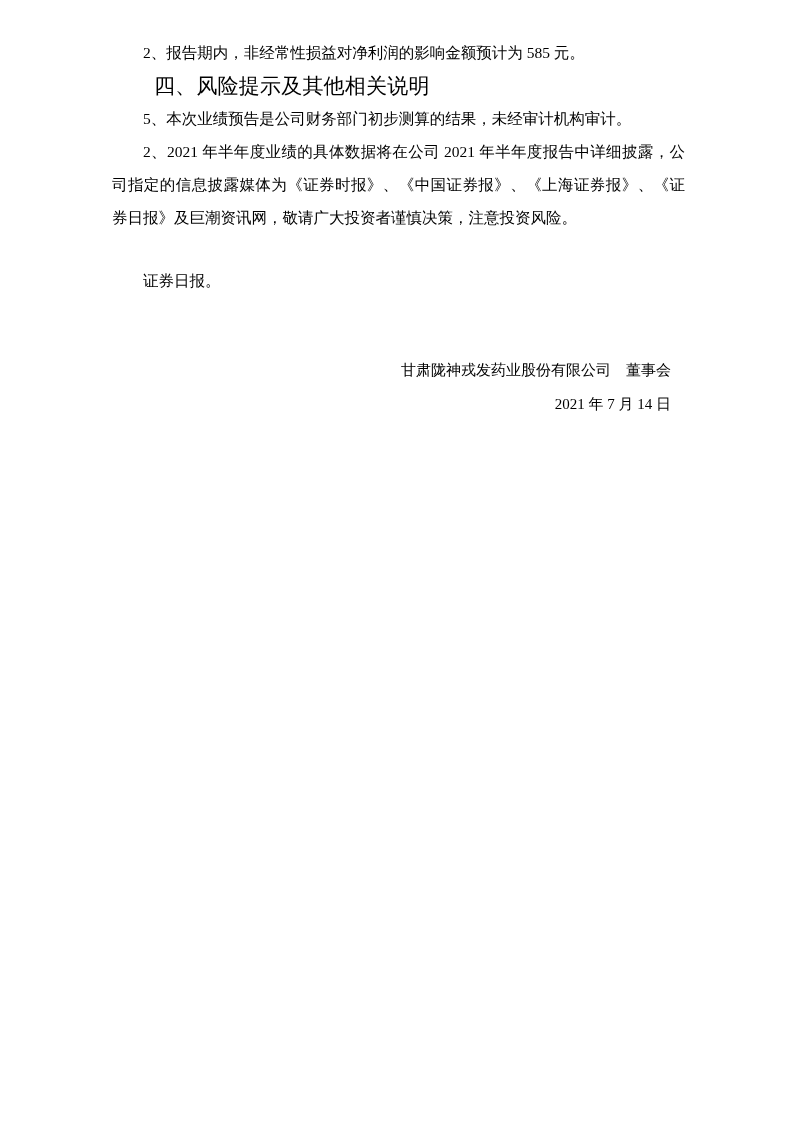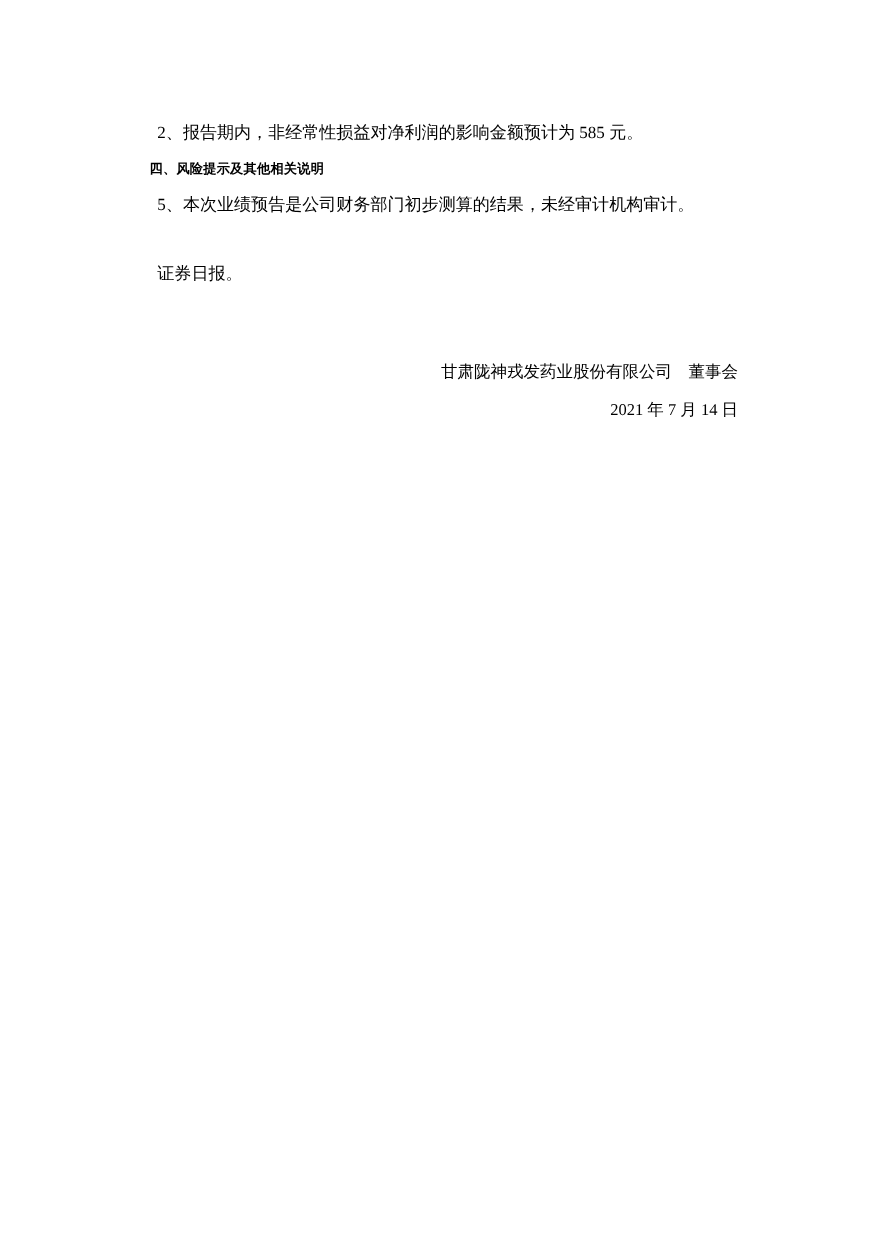--- a/index.html
+++ b/index.html
@@ -12,40 +12,40 @@
     height: 1122px;
     font-family: "Liberation Serif", "DejaVu Serif", serif;
     color: #000000;
     position: relative;
     overflow: hidden;
   }
   .page {
     width: 793px;
     height: 980px;
     box-sizing: border-box;
-    padding: 104px 108px 60px 112px;
+    padding: 36px 108px 60px 112px;
     position: relative;
   }
   .doc-body {
     font-size: 15.5px;
     line-height: 33px;
     text-align: justify;
     text-justify: inter-ideograph;
   }
   p {
     margin: 0;
   }
   .indent {
     text-indent: 2em;
   }
   .heading {
-    font-weight: bold;
+    font-weight: normal;
     text-indent: 2em;
     font-family: "Liberation Sans", "DejaVu Sans", sans-serif;
-    font-size: 12px;
+    font-size: 21px;
     letter-spacing: 0.2px;
   }
   .spacer-md { height: 30px; }
   .spacer-lg { height: 46px; }
   .signature-block {
     margin-top: 10px;
     text-align: right;
     padding-right: 14px;
     line-height: 34px;
     font-size: 15px;
@@ -62,20 +62,21 @@
 
 <div class="page">
   <div class="doc-body">
 
     <p class="indent">2、报告期内，非经常性损益对净利润的影响金额预计为 585 元。</p>
 
     <p class="heading">四、风险提示及其他相关说明</p>
 
     <p class="indent">5、本次业绩预告是公司财务部门初步测算的结果，未经审计机构审计。</p>
 
+    <p class="indent">2、2021 年半年度业绩的具体数据将在公司 2021 年半年度报告中详细披露，公司指定的信息披露媒体为《证券时报》、《中国证券报》、《上海证券报》、《证券日报》及巨潮资讯网，敬请广大投资者谨慎决策，注意投资风险。</p>
 
     <div class="spacer-md"></div>
 
     <p class="indent">证券日报。</p>
 
     <div class="spacer-lg"></div>
 
     <div class="signature-block">
       <div class="sig-line-company">甘肃陇神戎发药业股份有限公司　董事会</div>
       <div class="sig-line-date">2021 年 7 月 14 日</div>

